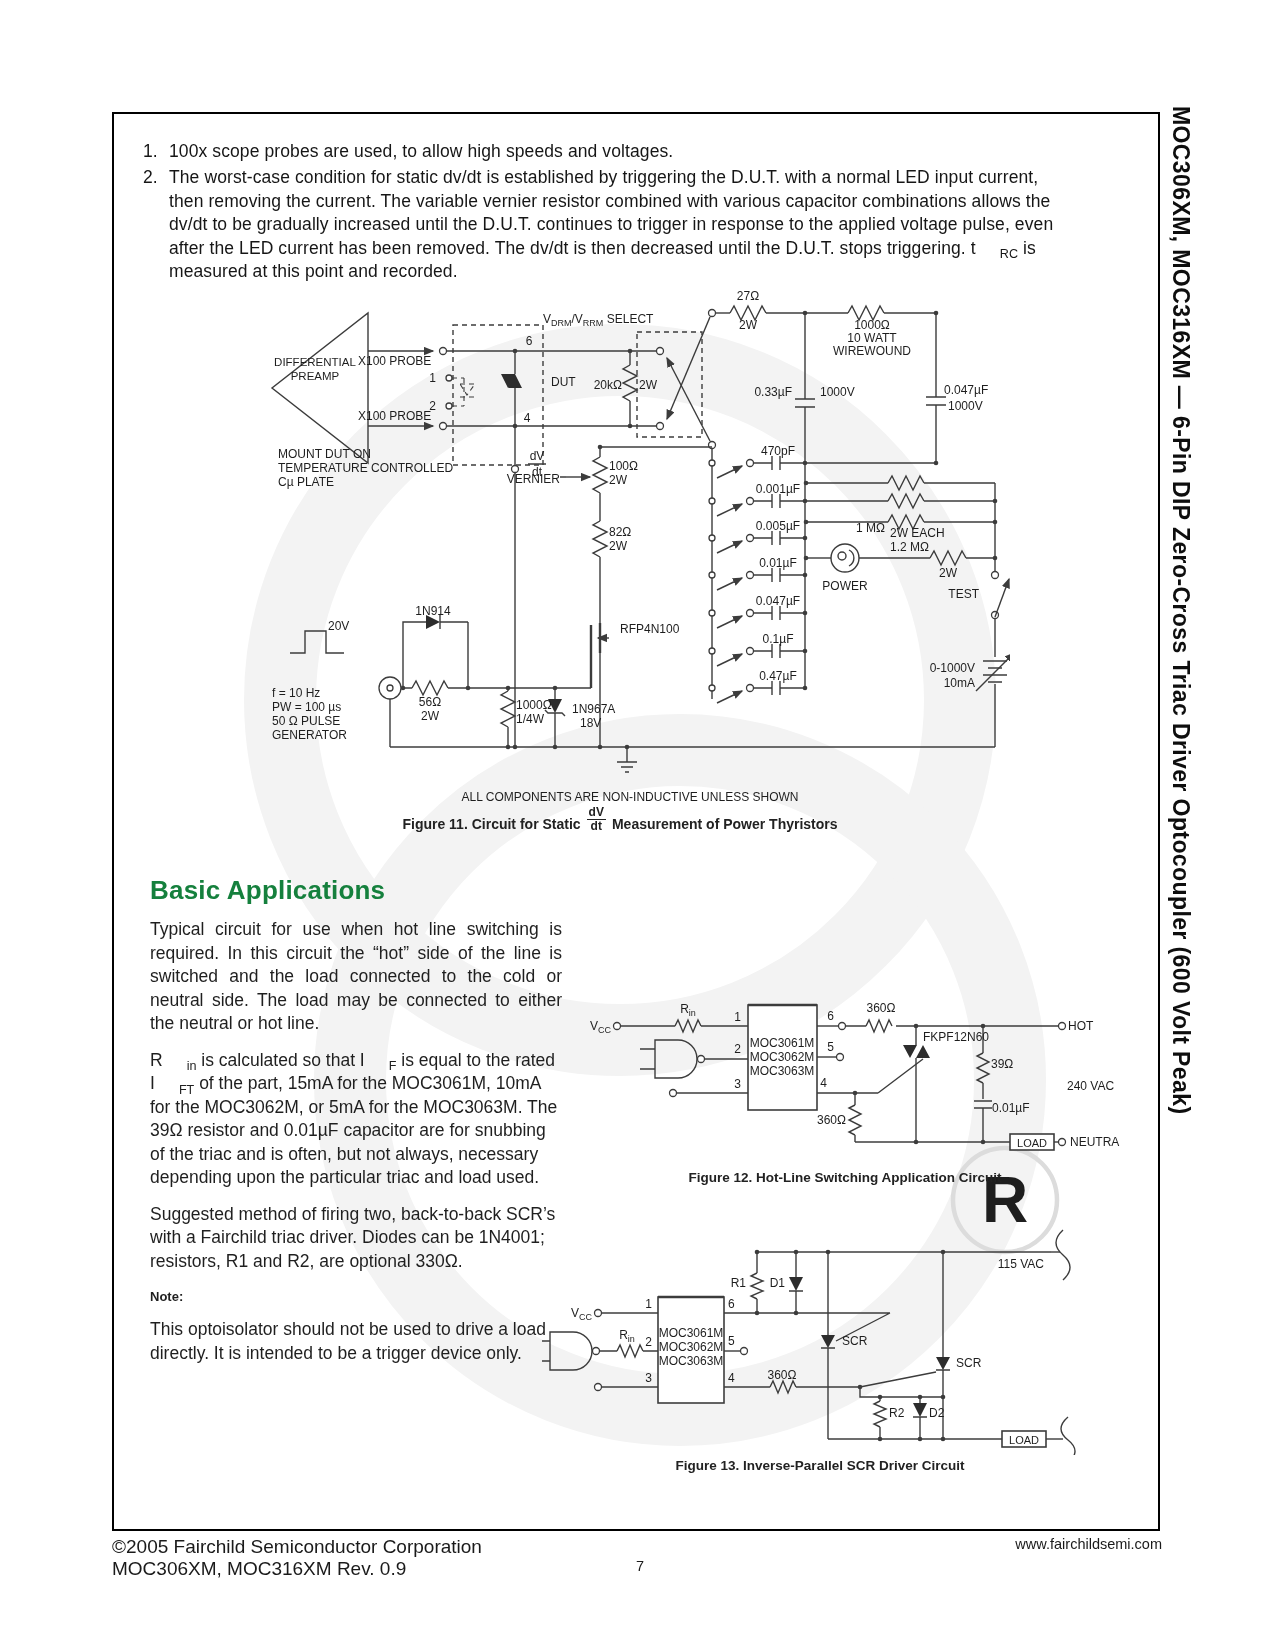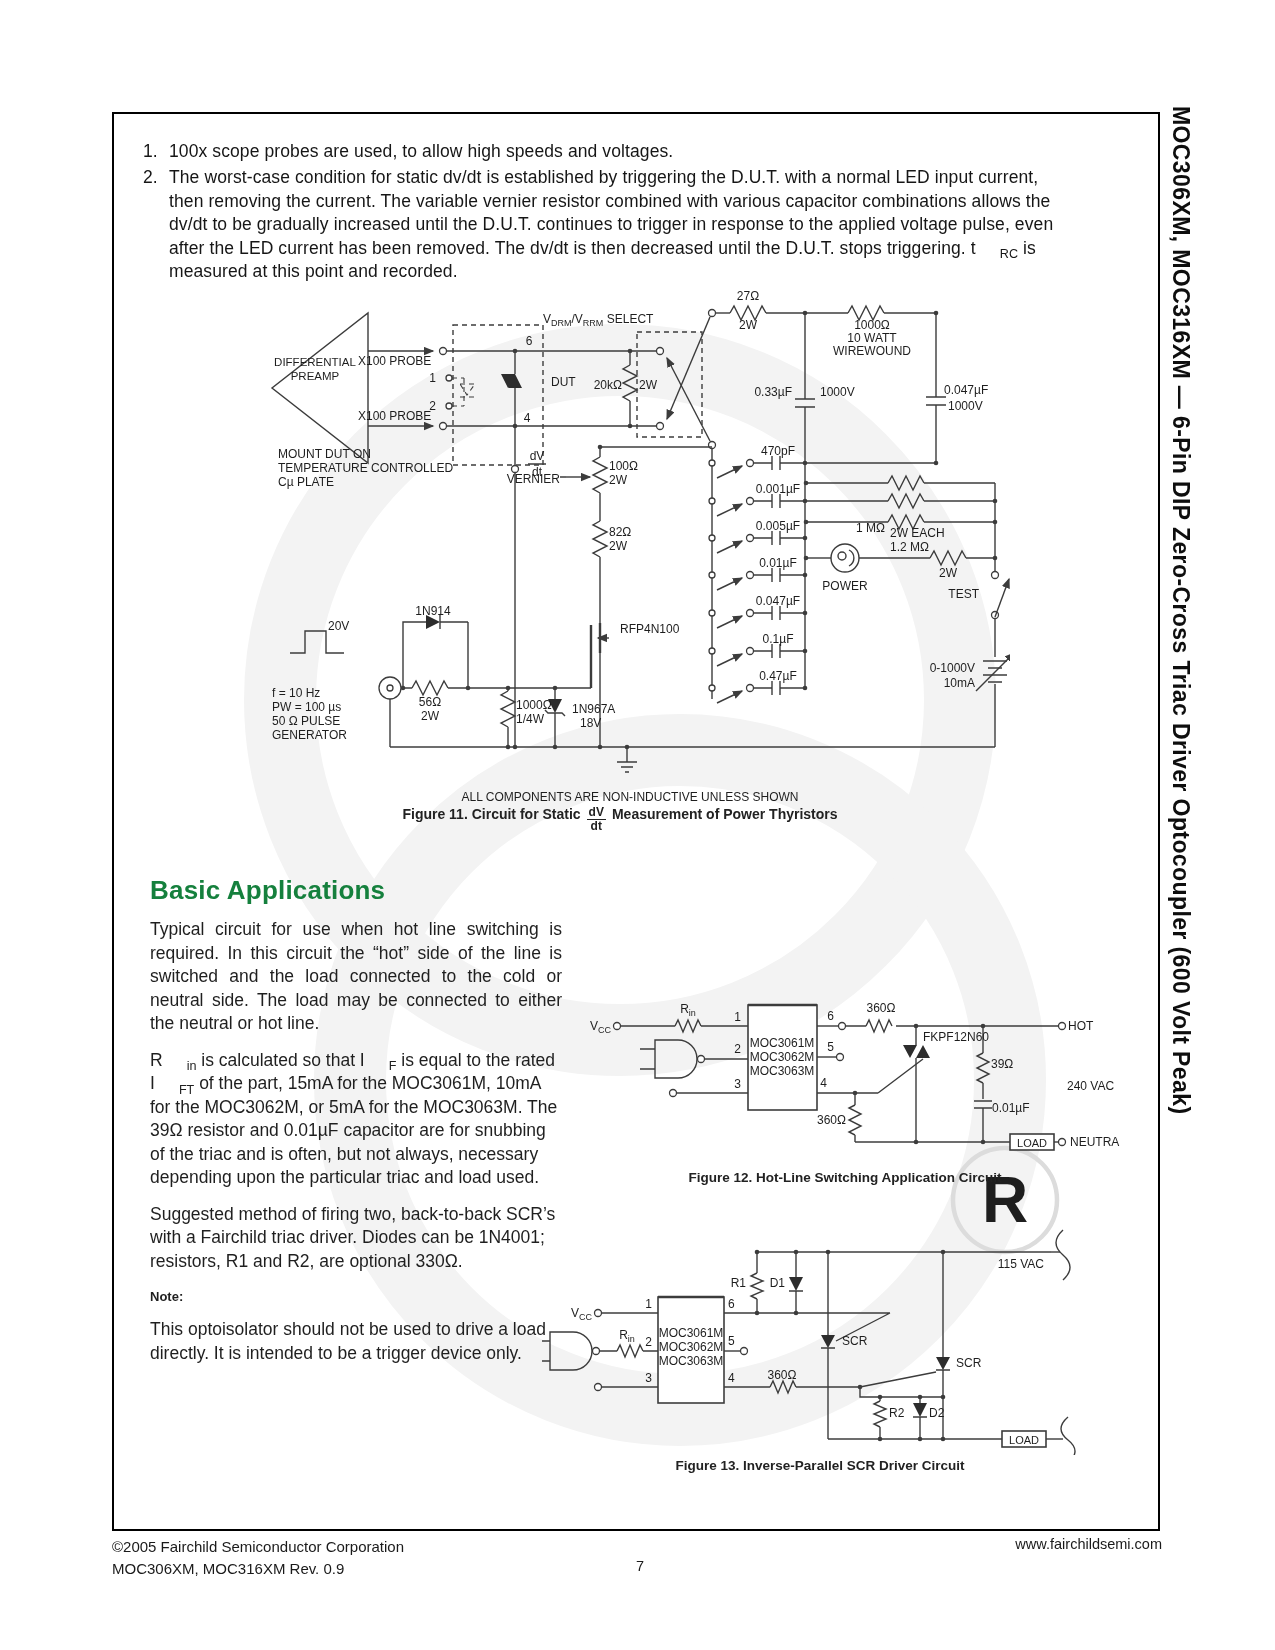--- a/index.html
+++ b/index.html
@@ -21,35 +21,35 @@
   svg text{fill:#1e1e1e;}
   .w{fill:none;stroke:#3c3c3c;stroke-width:1.4;}
   .w2{fill:none;stroke:#3c3c3c;stroke-width:2.4;}
   .thin{fill:none;stroke:#3c3c3c;stroke-width:1.1;}
   .dsh{stroke-dasharray:5 4;}
   .fillshape{fill:#2d2d2d;stroke:none;}
   .oc{fill:#fff;stroke:#3c3c3c;stroke-width:1.3;}
   .dot{fill:#3c3c3c;stroke:none;}
   .icbox{fill:#fff;stroke:#3c3c3c;stroke-width:1.6;}
   .fig-caption{position:absolute;font-weight:bold;color:#222;text-align:center;}
-  .cap11{left:240px;top:806px;width:760px;font-size:14px;display:flex;justify-content:center;align-items:flex-start;gap:6px;}
+  .cap11{left:240px;top:806px;width:760px;font-size:14px;display:flex;justify-content:center;align-items:flex-end;gap:6px;}
   .frac{display:inline-flex;flex-direction:column;align-items:center;font-size:12px;line-height:1.05;font-weight:bold;}
   .frac .top{border-bottom:1.4px solid #222;padding:0 2px;}
   .cap12{left:595px;top:1170px;width:500px;font-size:13.5px;}
   .cap13{left:570px;top:1458px;width:500px;font-size:13.5px;}
   
   .col-left{position:absolute;left:150px;top:875px;width:412px;color:#1f1f1f;}
   .col-left h2{font-size:26px;margin:0 0 12px 0;color:#15803d;letter-spacing:0.2px;}
   .col-left p{font-size:17.5px;line-height:23.5px;margin:12px 0 13px 0;}
   .p-justify{text-align:justify;}
   .note-h{font-weight:bold;font-size:13px;margin:16px 0 14px 0;}
   
   .side-title{position:absolute;left:1167px;top:106px;writing-mode:vertical-rl;white-space:nowrap;font-size:23px;font-weight:bold;letter-spacing:0.4px;color:#0e0e0e;}
   
-  .footer-l{position:absolute;left:112px;top:1536px;font-size:15px;line-height:22px;color:#1a1a1a;}
+  .footer-l{position:absolute;left:112px;top:1536px;font-size:19px;line-height:22px;color:#1a1a1a;}
   .footer-c{position:absolute;left:560px;top:1558px;width:160px;text-align:center;font-size:14.5px;color:#1a1a1a;}
   .footer-r{position:absolute;left:862px;top:1536px;width:300px;text-align:right;font-size:14.5px;color:#1a1a1a;}
 </style>
 </head>
 <body>
 
 <div class="wm-clip">
   <svg width="1044" height="1415" viewBox="0 0 1044 1415">
     <circle cx="506" cy="586" r="340" fill="none" stroke="#f3f3f3" stroke-width="72"></circle>
     <circle cx="566" cy="966" r="330" fill="none" stroke="#f3f3f3" stroke-width="72"></circle>

